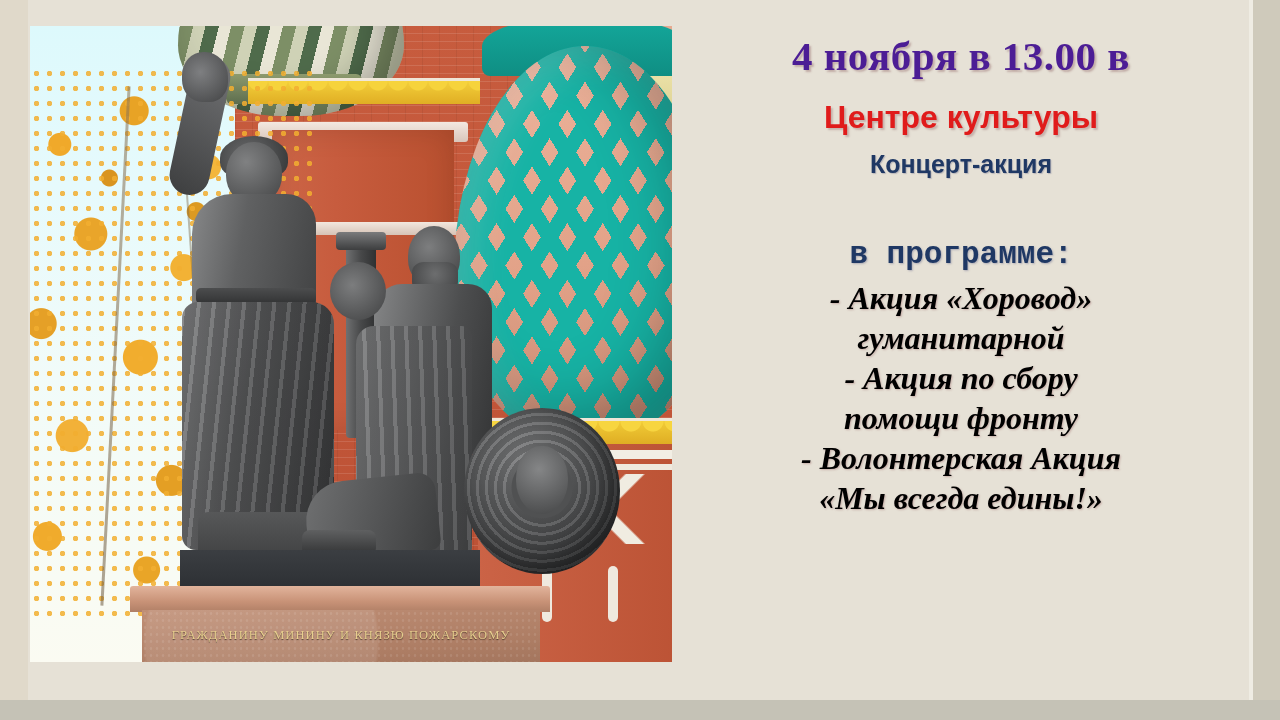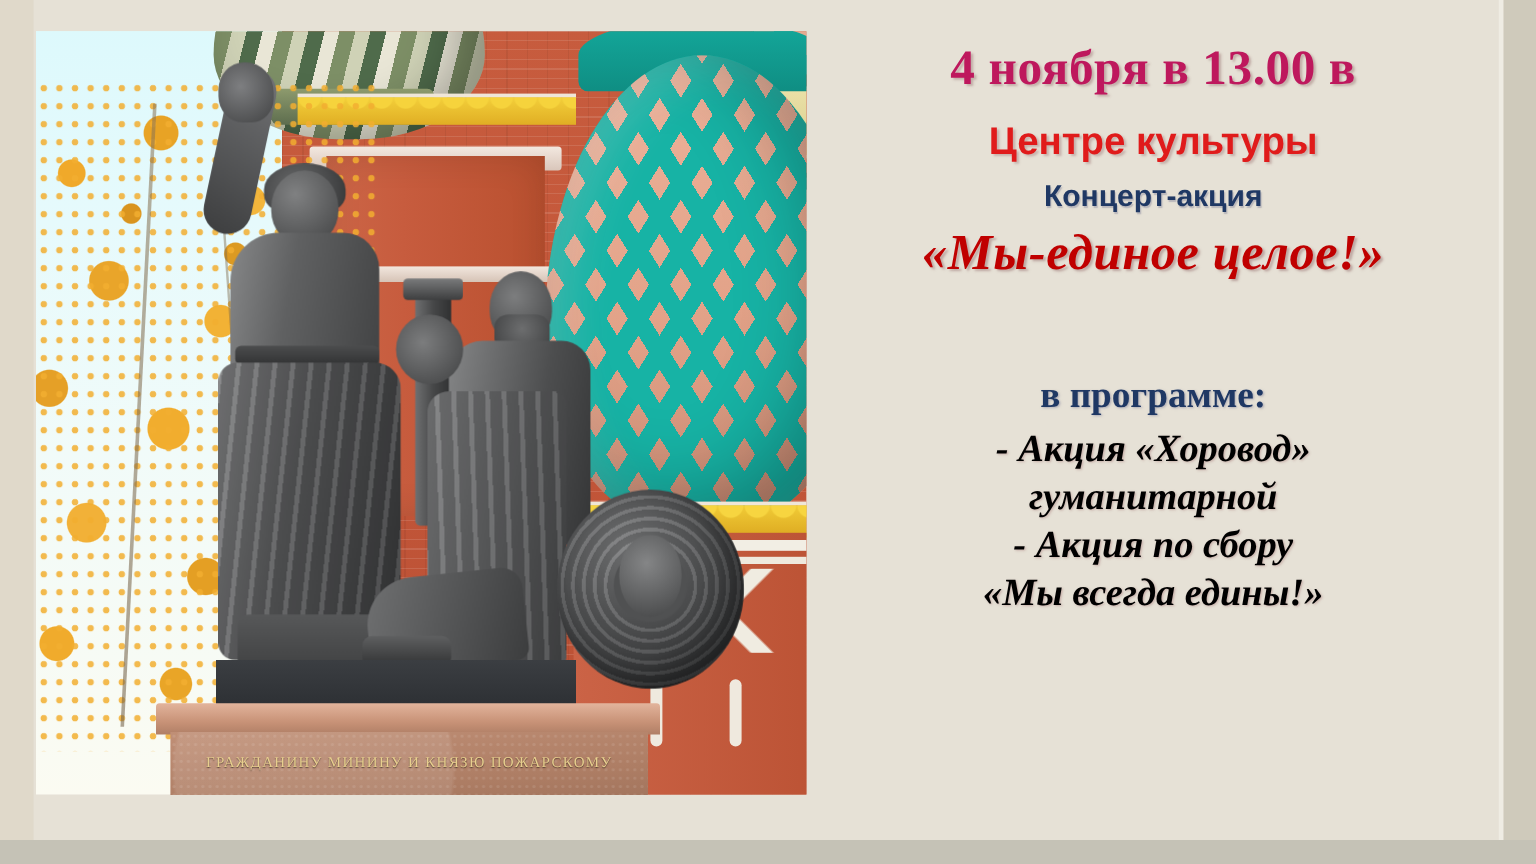--- a/index.html
+++ b/index.html
@@ -378,21 +378,21 @@
     width:570px; height:672px;
     text-align:center;
     display:flex;
     flex-direction:column;
     align-items:center;
   }
   .l-date {
     font-family:"Liberation Serif", serif;
     font-weight:bold;
     font-size:41px;
-    color:#be185d;
+    color:#4c1d95;
     letter-spacing:.5px;
     line-height:1.1;
     text-shadow:2px 2px 2px rgba(150,110,110,.45);
     margin-top:16px;
   }
   .l-place {
     font-family:"Liberation Sans", sans-serif;
     font-weight:bold;
     font-size:32px;
     color:#e01b1b;
@@ -412,25 +412,25 @@
     font-family:"Liberation Serif", serif;
     font-weight:bold;
     font-style:italic;
     font-size:42px;
     color:#c00000;
     margin-top:8px;
     letter-spacing:.5px;
     text-shadow:2px 2px 2px rgba(150,110,110,.5);
   }
   .l-prog-head {
-    font-family:Liberation Serif, serif;
+    font-family:Liberation Mono, monospace;
     font-weight:bold;
     font-size:31px;
     color:#1f3864;
-    margin-top:76px;
+    margin-top:58px;
     text-shadow:1px 1px 2px rgba(130,130,155,.55);
   }
   .prog-list {
     list-style:none;
     margin-top:6px;
   }
   .prog-list li {
     font-family:"Liberation Serif", serif;
     font-weight:bold;
     font-style:italic;
@@ -526,25 +526,26 @@
   </div>
 
   <div class="text-col">
 
     <div class="l-date">4 ноября в 13.00  в</div>
 
     <div class="l-place">Центре культуры</div>
 
     <div class="l-kind">Концерт-акция</div>
 
-    <div class="l-title">«Мы-единое целое!»</div>
 
     <div class="l-prog-head">в программе:</div>
 
     <ul class="prog-list">
       <li>- Акция «Хоровод»</li>
       <li>гуманитарной</li>
       <li>- Акция по сбору</li>
+      <li>помощи фронту</li>
+      <li>- Волонтерская Акция</li>
       <li>«Мы всегда едины!»</li>
     </ul>
 
   </div>
 </div>
 
 </body></html>

